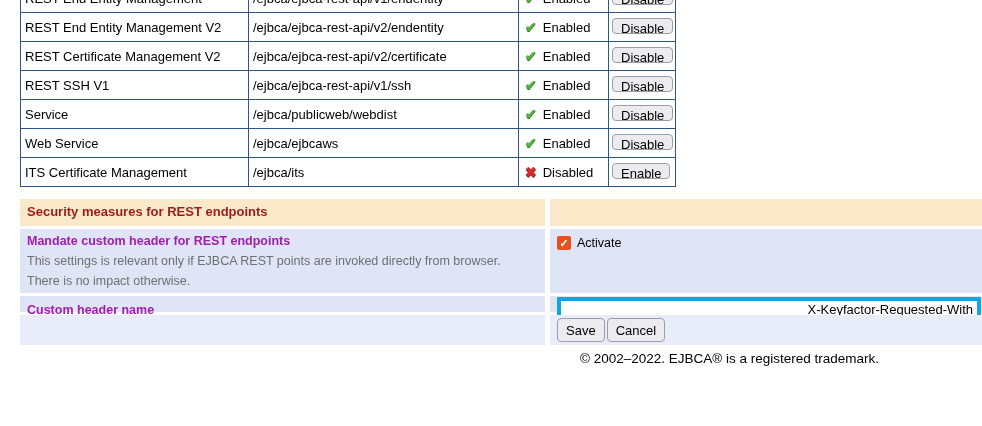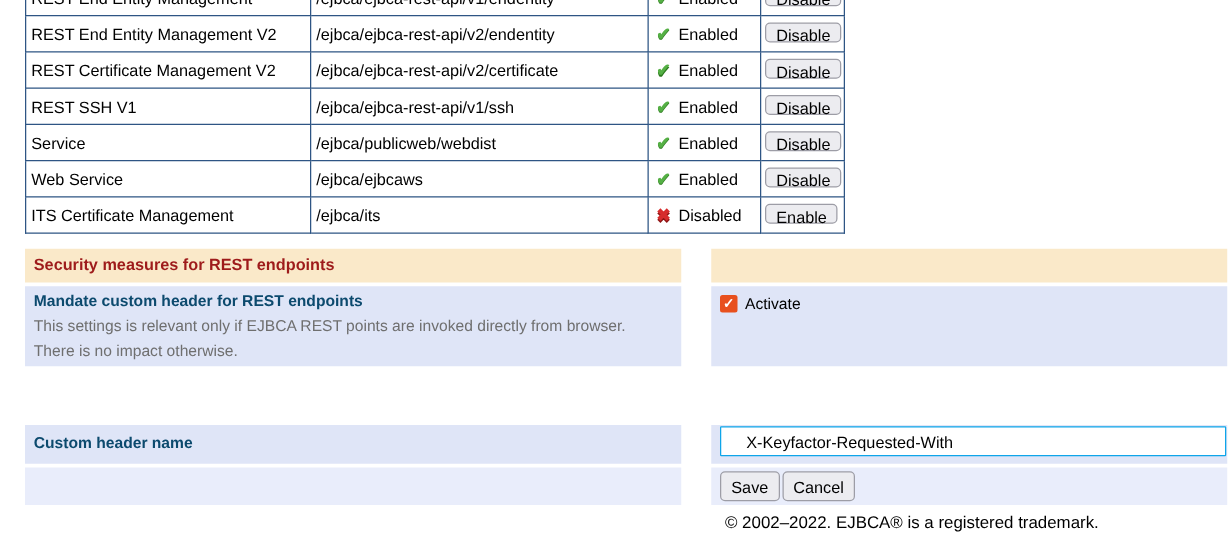--- a/index.html
+++ b/index.html
@@ -49,48 +49,49 @@
     padding:2px 8px;
     color:#000;
     cursor:pointer;
   }
   .endpoint-table button.form-btn{margin-left:3px;height:16px;}
   
   .security-grid{
     margin:12px 0 0 20px;
     display:grid;
     grid-template-columns:525px 1fr;
-    gap:3px 24px;
+    gap:3px 5px;
     font-size:12.5px;
   }
   .cell{padding:5px 7px;}
   .cell.head{background:var(--wheat);height:27px;}
   .cell.head .title{color:var(--title-red);font-weight:bold;font-size:13px;}
   .cell.row1{background:var(--row-lav);height:64px;}
-  .cell.row2{background:var(--row-lav);height:31px;margin-top:44px;}
+  .cell.row2{background:var(--row-lav);height:16px;}
   .cell.row3{background:var(--row-lav-light);height:30px;padding-top:3px;}
-  .label-bold{font-weight:bold;color:#0c4a6e;}
+  .label-bold{font-weight:bold;color:#a21caf;}
   .desc{color:var(--desc-gray);line-height:20px;margin-top:3px;max-width:505px;}
   .checkbox-line{display:flex;align-items:center;gap:6px;padding-top:2px;}
   .checkbox{
     width:14px;height:14px;border-radius:2px;
     background:var(--accent-orange);
     color:#fff;font-size:11px;font-weight:bold;
     display:flex;align-items:center;justify-content:center;
     line-height:1;cursor:pointer;
   }
   .hdr-input{
     width:calc(100% + 6px);
     height:24px;
-    border:1px solid #0ea5e9;
+    border:4px solid #0ea5e9;
     border-radius:1px;
     font-family:"Liberation Sans",sans-serif;
     font-size:13px;
-    padding:1px 20px;
+    padding:1px 4px;
     background:#fff;
+    text-align:right;
   }
   .row2.cell{padding-top:1px;}
   .btn-row{display:flex;gap:2px;}
   .btn-row button.form-btn{height:24px;}
   
   .footer{
     margin-top:6px;
     padding-left:580px;
     text-align:left;
     font-size:13.5px;

